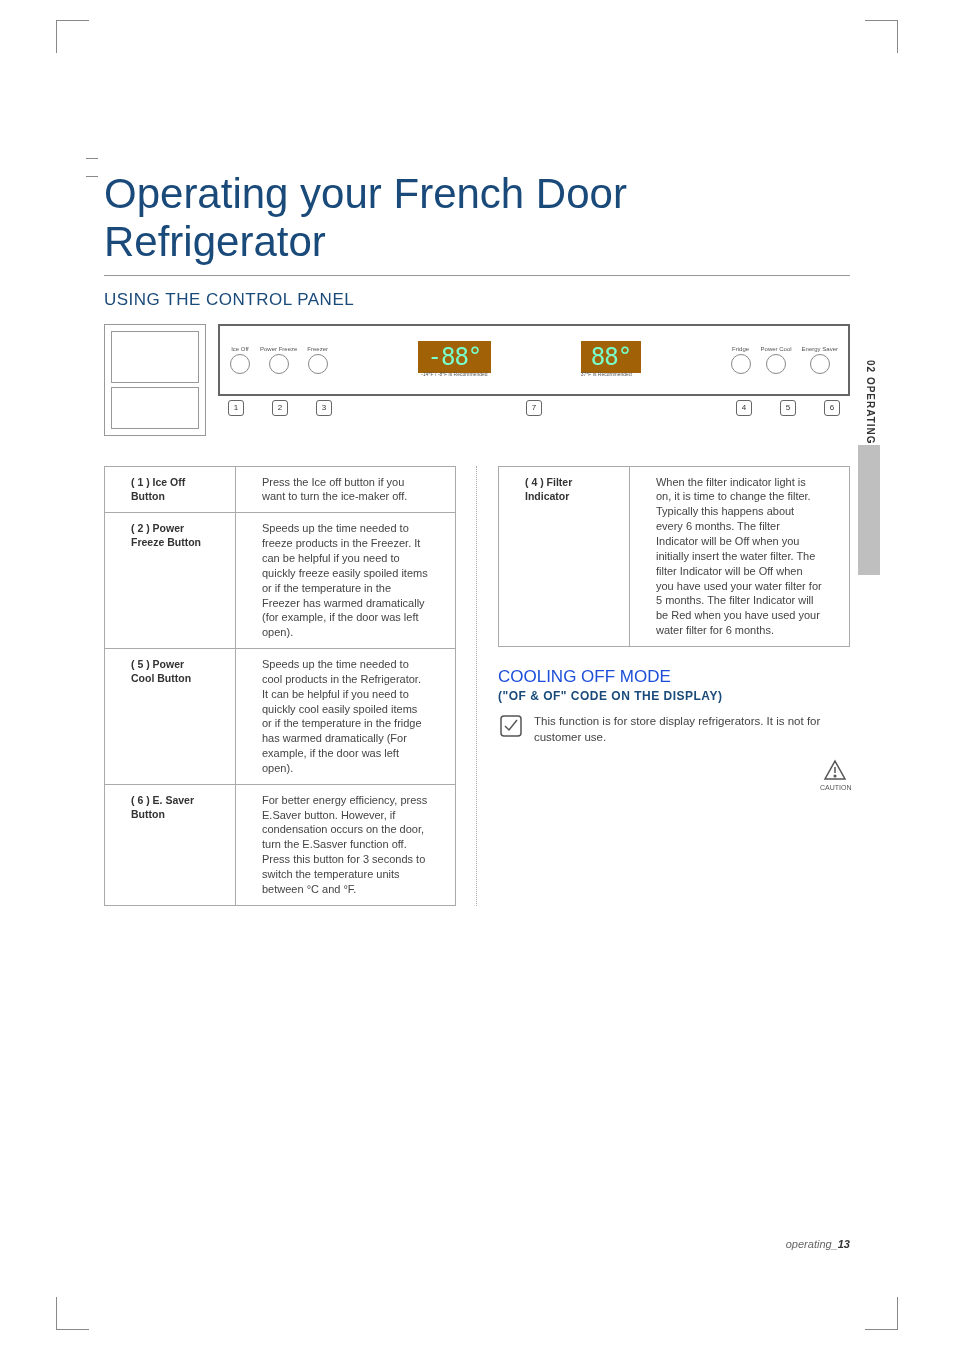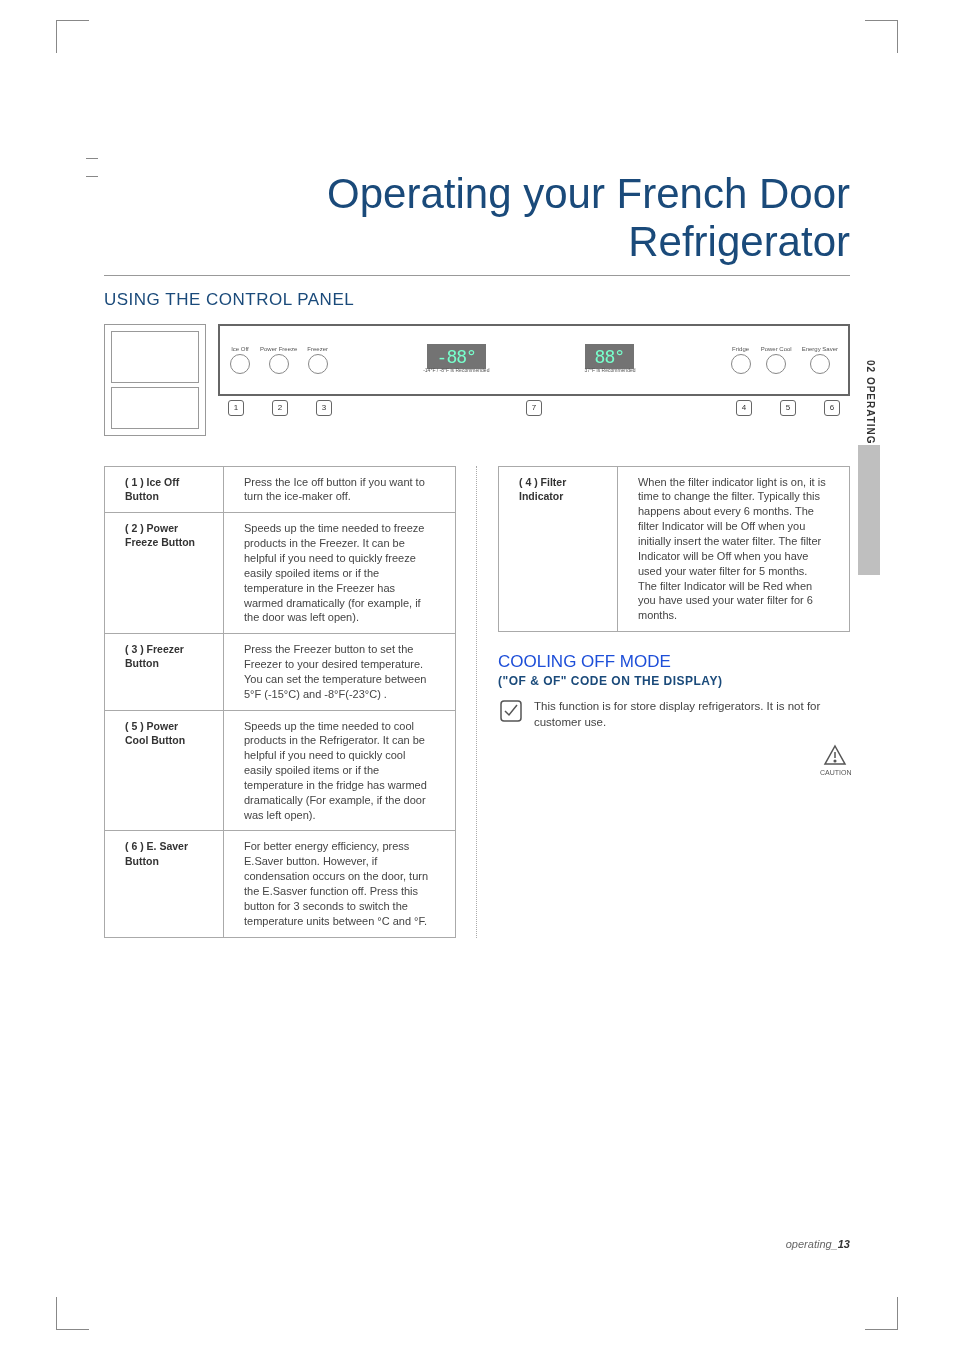--- a/index.html
+++ b/index.html
@@ -26,21 +26,20 @@
     height: 100%;
   }
   h1.title {
     font-size: 42px;
     font-weight: 300;
     color: #1a4a7a;
     margin: 0 0 6px 0;
     line-height: 1.15;
     border-bottom: 1px solid #999;
     padding-bottom: 8px;
-    text-align: right;
   }
   h2.section {
     font-size: 17px;
     font-weight: normal;
     color: #1a4a7a;
     letter-spacing: 0.5px;
     margin: 14px 0 14px 0;
   }
   .side-tab {
     position: absolute;
@@ -86,39 +85,39 @@
     align-items:center;
     justify-content:space-between;
     padding:4px 10px;
     font-size:7px;
     color:#555;
     position:relative;
   }
   .btn-group { display:flex; gap:10px; align-items:center; }
   .pbtn { display:flex; flex-direction:column; align-items:center; gap:2px; font-size:6px;}
   .pbtn .circ { width:18px; height:18px; border:1px solid #888; border-radius:50%; }
-  .seg { font-family: monospace; font-size:18px; letter-spacing:-1px; background:#737373; color:#7fc; padding:2px 10px; }
+  .seg { font-family: monospace; font-size:24px; letter-spacing:-1px; background:#a16207; color:#7fc; padding:2px 10px; }
   .callout-row { display:flex; gap:8px; align-items:center; margin-top:4px; font-size:9px;}
   .callout { width:14px; height:14px; border:1px solid #666; border-radius:3px; display:flex; align-items:center; justify-content:center; font-size:8px; }
   .columns {
     display:flex;
     gap:20px;
     align-items:flex-start;
   }
   .col { flex:1 1 50%; }
   table.desc {
     border-collapse:collapse;
     width:100%;
     font-size:11px;
     line-height:1.35;
     color:#444;
   }
   table.desc td {
     border:1px solid #aaa;
-    padding:8px 20px;
+    padding:8px 26px;
     vertical-align:top;
   }
   table.desc td.label {
     width:78px;
     font-weight:bold;
     color:#333;
     font-size:10.5px;
   }
   .col-divider {
     width:1px;
@@ -236,24 +235,20 @@
         <tbody>
             <tr>
           <td class="label">( 1 ) Ice Off Button</td>
           <td>Press the Ice off button if you want to turn the ice-maker off.</td>
         </tr>
         <tr>
           <td class="label">( 2 ) Power Freeze Button</td>
           <td>Speeds up the time needed to freeze products in the Freezer. It can be helpful if you need to quickly freeze easily spoiled items or if the temperature in the Freezer has warmed dramatically (for example, if the door was left open).</td>
         </tr>
         <tr>
-          <td class="label">( 3 ) Freezer Button</td>
-          <td>Press the Freezer button to set the Freezer to your desired temperature. You can set the temperature between 5°F (-15°C) and -8°F(-23°C) .</td>
-        </tr>
-        <tr>
           <td class="label">( 5 ) Power Cool Button</td>
           <td>Speeds up the time needed to cool products in the Refrigerator. It can be helpful if you need to quickly cool easily spoiled items or if the temperature in the fridge has warmed dramatically (For example, if the door was left open).</td>
         </tr>
         <tr>
           <td class="label">( 6 ) E. Saver Button</td>
           <td>For better energy efficiency, press E.Saver button. However, if condensation occurs on the door, turn the E.Sasver function off.
 Press this button for 3 seconds to switch the temperature units between °C and °F.</td>
         </tr>
       </tbody>
         </table>

